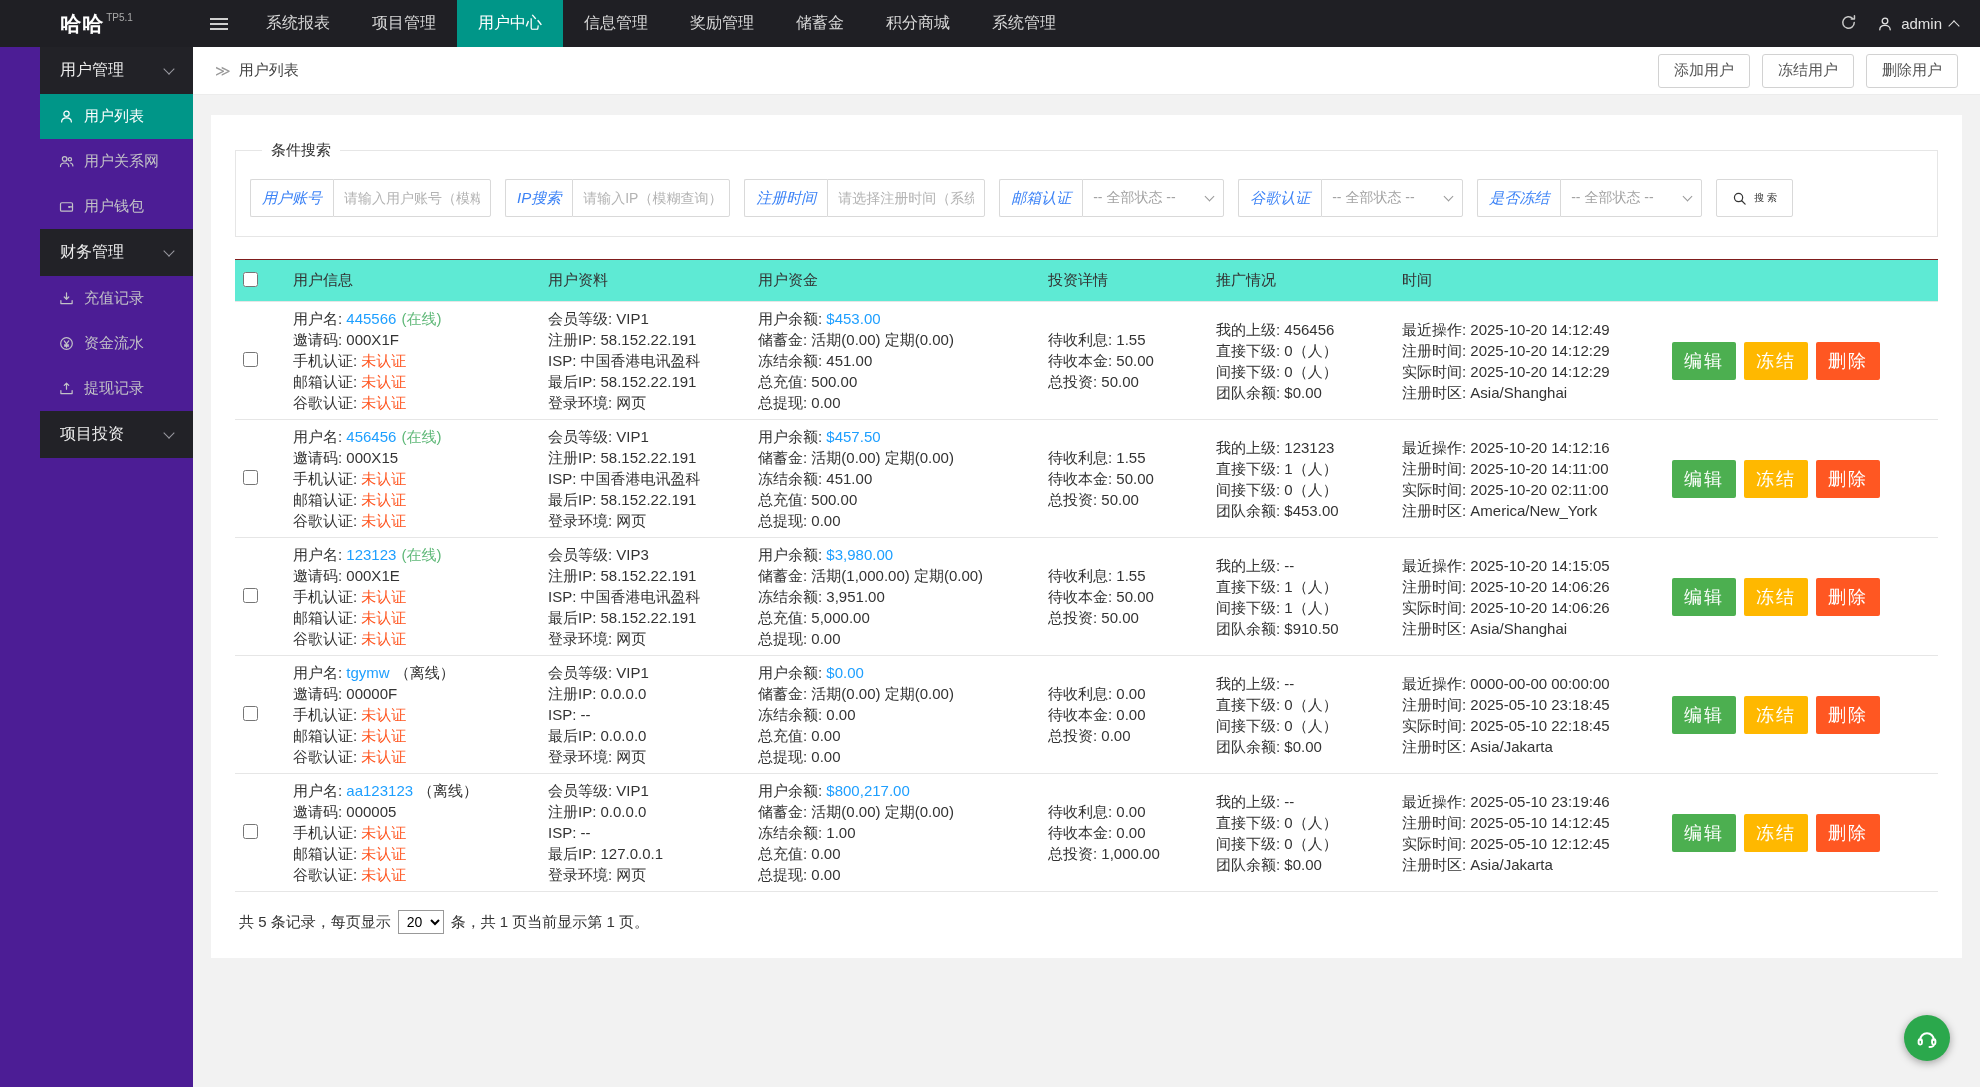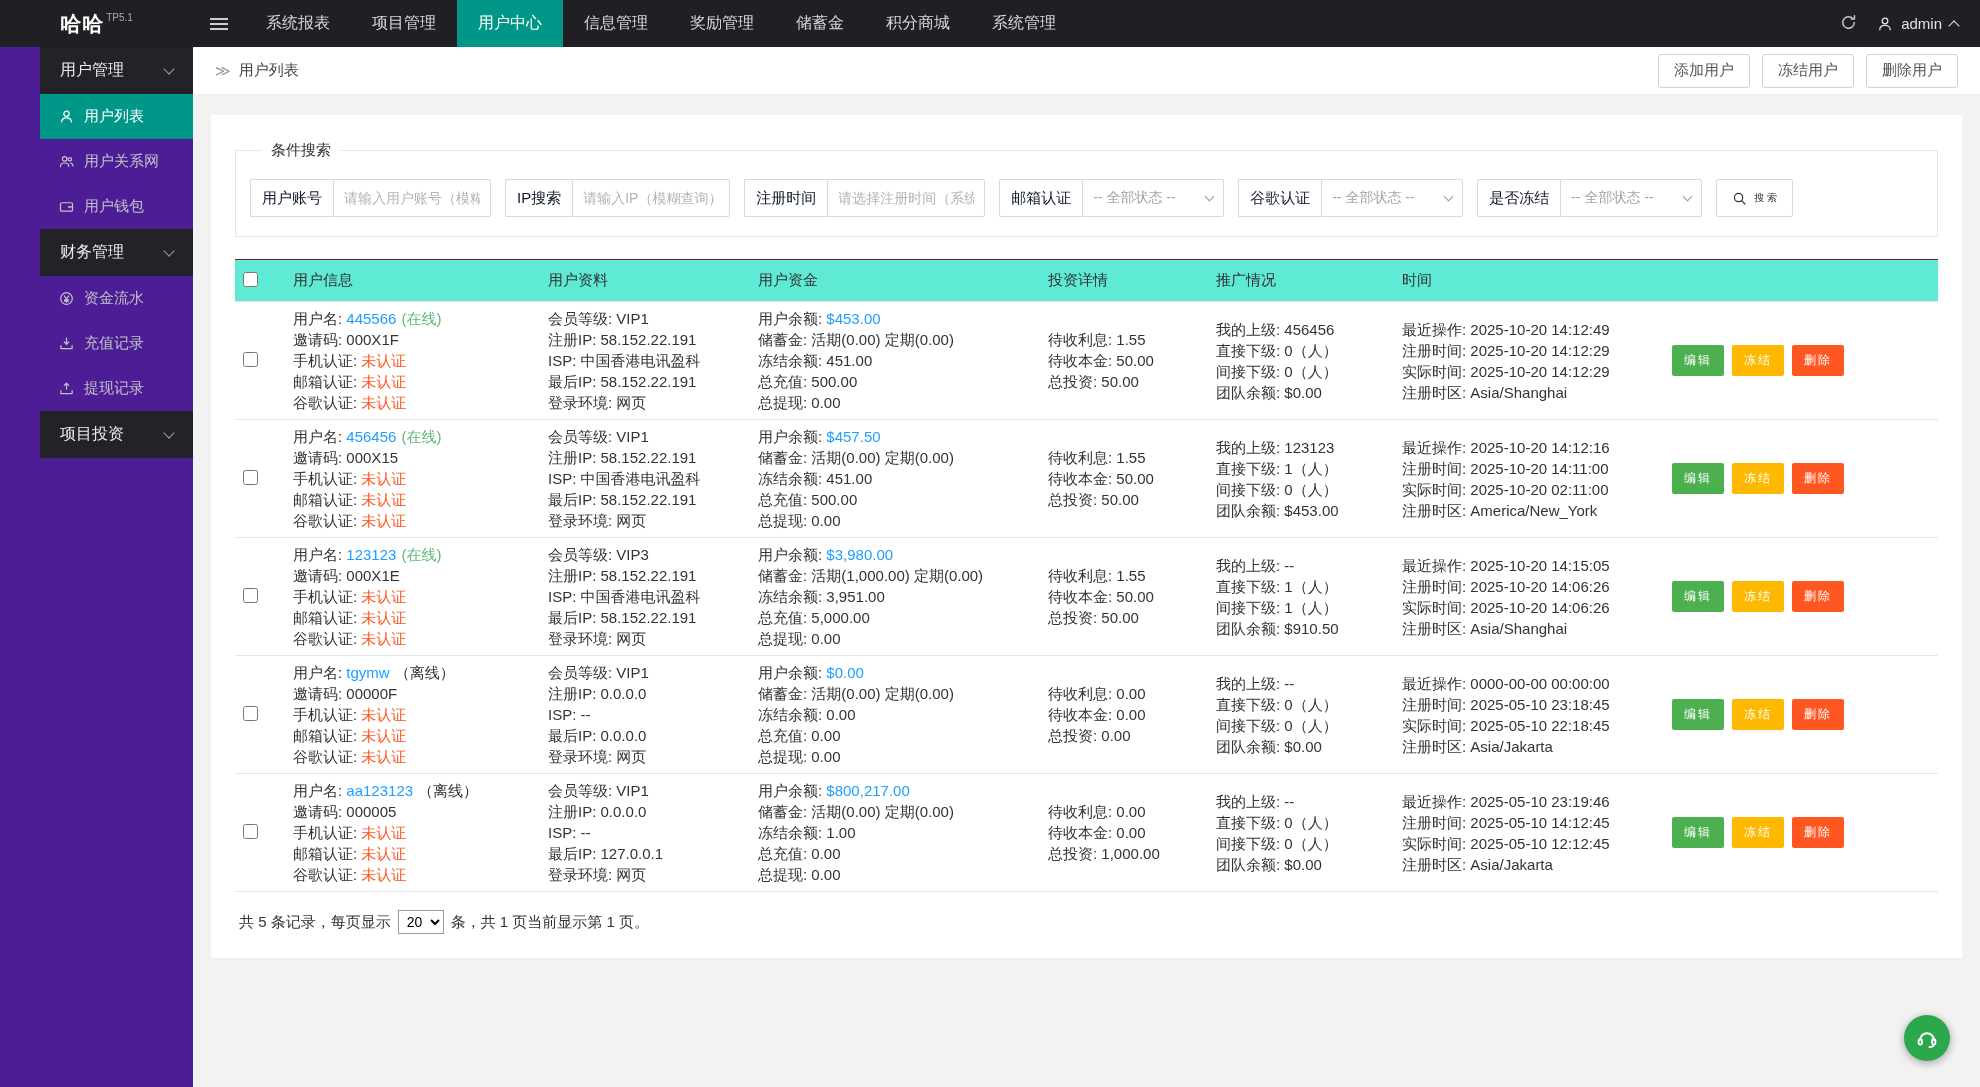--- a/index.html
+++ b/index.html
@@ -47,21 +47,21 @@
   .bc-text{font-size:15px;color:#444;}
   .page-actions{margin-left:auto;display:flex;gap:12px;}
   .btn-plain{height:34px;padding:0 15px;background:#fff;border:1px solid #d2d2d2;border-radius:3px;font-size:15px;color:#555;cursor:pointer;}
   .content{flex:1;padding:20px 18px;background:#f2f2f2;overflow:hidden;}
   .card{background:#fff;padding:26px 24px 16px;}
   
   fieldset.search{border:1px solid #e6e6e6;padding:19px 14px;margin-bottom:22px;}
   fieldset.search legend{font-size:15px;color:#333;padding:0 9px;margin-left:12px;}
   .search-row{display:flex;align-items:center;gap:14px;flex-wrap:nowrap;}
   .group{display:flex;align-items:stretch;height:38px;}
-  .lbl-box{display:flex;align-items:center;padding:4px 11px;border:1px solid #d9d9d9;border-right:none;background:#fff;font-size:15px;color:#0f172a;border-radius:2px 0 0 2px;white-space:nowrap;}
+  .lbl-box{display:flex;align-items:center;padding:4px 11px;border:1px solid #d9d9d9;border-right:none;background:#fff;font-size:15px;color:#3b82f6;border-radius:2px 0 0 2px;white-space:nowrap;font-style:italic;}
   .group input{width:158px;border:1px solid #d9d9d9;padding:0 10px;font-size:14px;color:#333;border-radius:0 2px 2px 0;outline:none;background:#fff;}
   .group input::placeholder{color:#b3b3b3;}
   .select-box{width:142px;border:1px solid #d9d9d9;display:flex;align-items:center;justify-content:space-between;padding:0 10px;border-radius:0 2px 2px 0;cursor:pointer;background:#fff;}
   .sel-val{color:#a3a3a3;font-size:14px;white-space:nowrap;}
   .select-box .chev{width:7px;height:7px;color:#999;}
   .search-btn{height:38px;padding:0 15px;display:flex;align-items:center;gap:7px;border:1px solid #d9d9d9;background:#fff;border-radius:2px;font-size:10px;color:#333;cursor:pointer;}
   .search-btn .icon svg{width:15px;height:15px;}
   
   table.users{width:100%;border-collapse:collapse;table-layout:fixed;}
   col.c-check{width:50px;} col.c-info{width:255px;} col.c-profile{width:210px;}
@@ -70,21 +70,21 @@
   tbody td{border-bottom:1px solid #e6e6e6;padding:6px 8px;vertical-align:middle;font-size:15px;color:#333;}
   .line{line-height:21px;white-space:nowrap;overflow:hidden;}
   .lbl{color:#333;}
   .link{color:var(--link);cursor:pointer;}
   .blue{color:var(--link);}
   .red{color:var(--danger);}
   .online{color:var(--online);margin-left:5px;}
   .offline{color:#333;margin-left:5px;}
   input[type=checkbox]{width:15px;height:15px;cursor:pointer;}
   .col-actions{white-space:nowrap;}
-  .mini-btn{border:none;color:#fff;font-size:12px;padding:7px 12px;border-radius:2px;cursor:pointer;margin-right:8px;letter-spacing:2px;}
+  .mini-btn{border:none;color:#fff;font-size:18px;padding:7px 12px;border-radius:2px;cursor:pointer;margin-right:8px;letter-spacing:2px;}
   .btn-edit{background:var(--edit);} .btn-freeze{background:var(--freeze);} .btn-del{background:var(--delete);}
   
   .pager{padding:18px 4px 8px;font-size:15px;color:#333;display:flex;align-items:center;gap:7px;}
   .pager select{font-size:14px;padding:2px 4px;border:1px solid #999;background:#fff;cursor:pointer;}
   
   .fab{position:absolute;right:30px;bottom:26px;width:46px;height:46px;border-radius:50%;background:var(--fab);display:flex;align-items:center;justify-content:center;cursor:pointer;box-shadow:0 2px 8px rgba(0,0,0,.35);color:#fff;}
   .fab .icon svg{width:22px;height:22px;stroke-width:1.4;}
 </style>
 </head>
 <body>
@@ -167,34 +167,34 @@
           </span>
           <span>用户钱包</span>
         </div>
         <div class="side-header">
           <span>财务管理</span>
           <span class="chev down"></span>
         </div>
         <div class="side-item">
           <span class="icon">
             <svg viewBox="0 0 16 16">
+              <path d="M8 2v6.6M5.6 6.4L8 8.8l2.4-2.4"></path>
+              <path d="M2 10.2v3.2h12v-3.2"></path>
+            </svg>
+          </span>
+          <span>充值记录</span>
+        </div>
+        <div class="side-item">
+          <span class="icon">
+            <svg viewBox="0 0 16 16">
               <circle cx="8" cy="8" r="6.2"></circle>
               <path d="M5.6 5.3L8 8.4l2.4-3.1M8 8.4V12M5.9 9.4h4.2M5.9 10.9h4.2"></path>
             </svg>
           </span>
           <span>资金流水</span>
-        </div>
-        <div class="side-item">
-          <span class="icon">
-            <svg viewBox="0 0 16 16">
-              <path d="M8 2v6.6M5.6 6.4L8 8.8l2.4-2.4"></path>
-              <path d="M2 10.2v3.2h12v-3.2"></path>
-            </svg>
-          </span>
-          <span>充值记录</span>
         </div>
         <div class="side-item">
           <span class="icon">
             <svg viewBox="0 0 16 16">
               <path d="M8 8.8V2.2M5.6 4.6L8 2.2l2.4 2.4"></path>
               <path d="M2 10.2v3.2h12v-3.2"></path>
             </svg>
           </span>
           <span>提现记录</span>
         </div>

